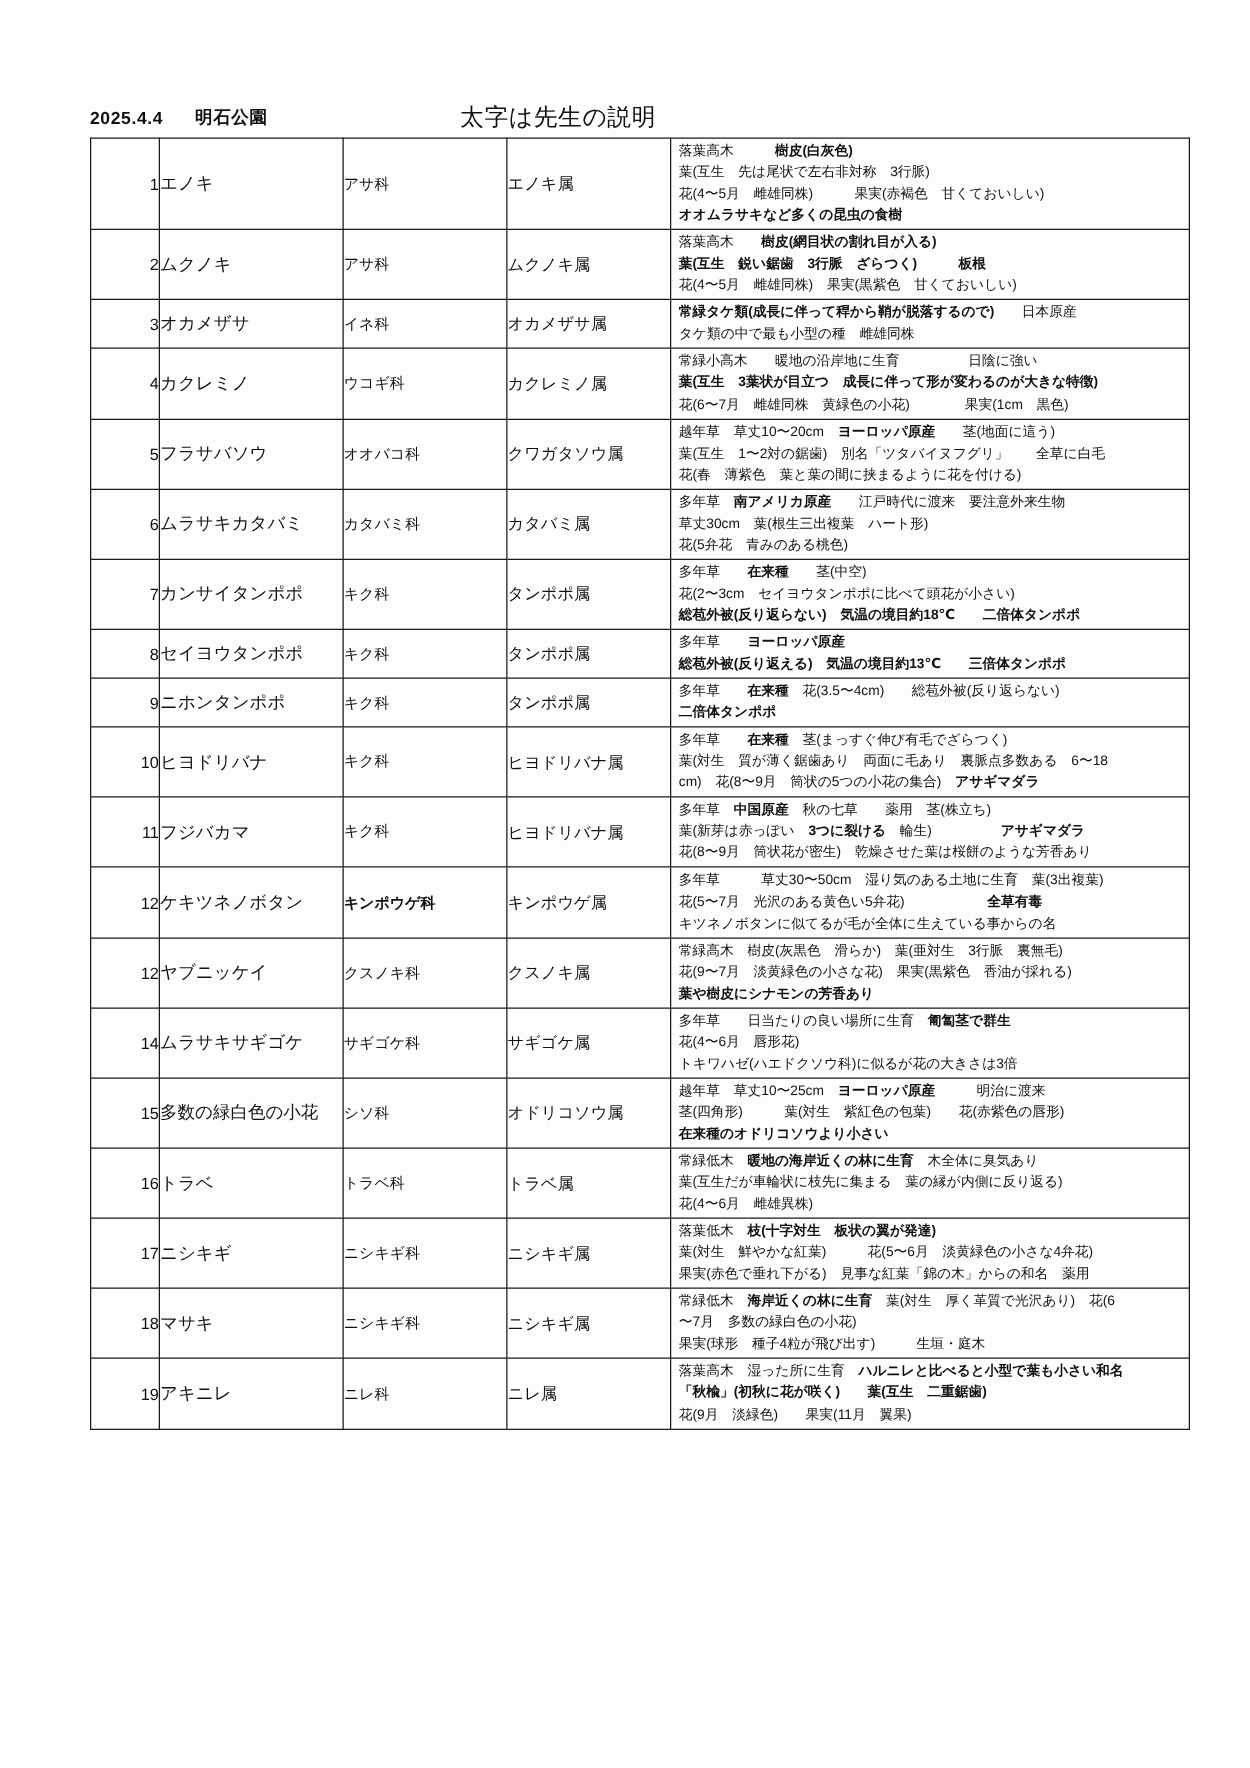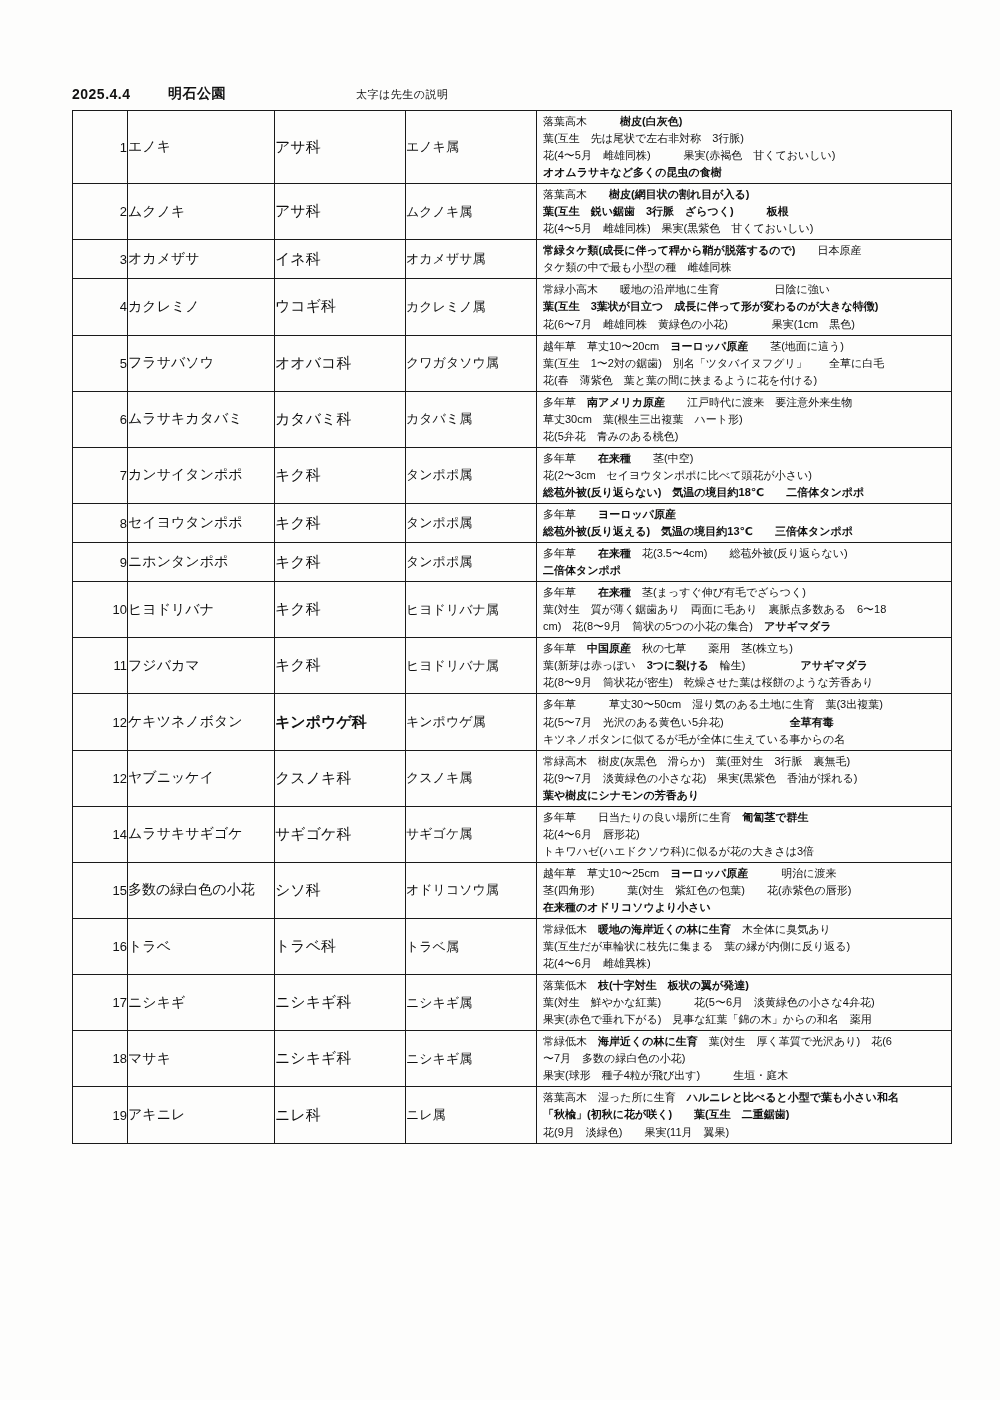--- a/index.html
+++ b/index.html
@@ -31,27 +31,27 @@
     display: flex;
     align-items: center;
     font-size: 14px;
     font-weight: bold;
     letter-spacing: 0.5px;
   }
   .header-date {
     width: 60px;
   }
   .header-place {
-    margin-left: 36px;
+    margin-left: 24px;
     width: 140px;
   }
   .header-note {
-    margin-left: 48px;
+    margin-left: 72px;
     font-weight: normal;
-    font-size: 11px;
+    font-size: 19px;
   }
   table.main {
     position: absolute;
     left: 72px;
     top: 110px;
     width: 880px;
     border-collapse: collapse;
     table-layout: fixed;
   }
   table.main td {
@@ -67,21 +67,21 @@
   }
   td.name {
     width: 146px;
     padding-left: 6px;
     font-size: 14px;
     margin-left: 36px;
   }
   td.family {
     width: 130px;
     padding-left: 8px;
-    font-size: 15px;
+    font-size: 12px;
   }
   td.genus {
     width: 130px;
     padding-left: 8px;
     font-size: 13px;
   }
   td.desc {
     padding: 0;
     vertical-align: top;
   }

